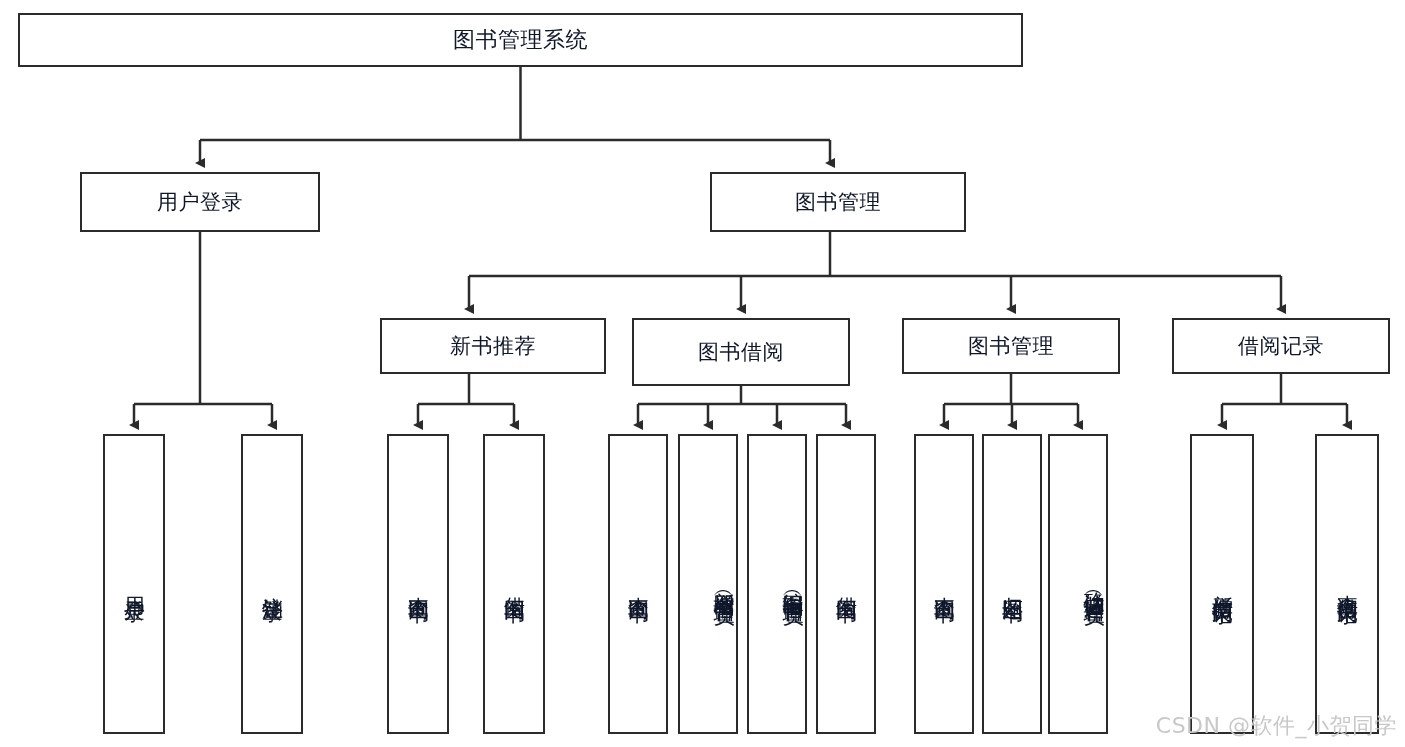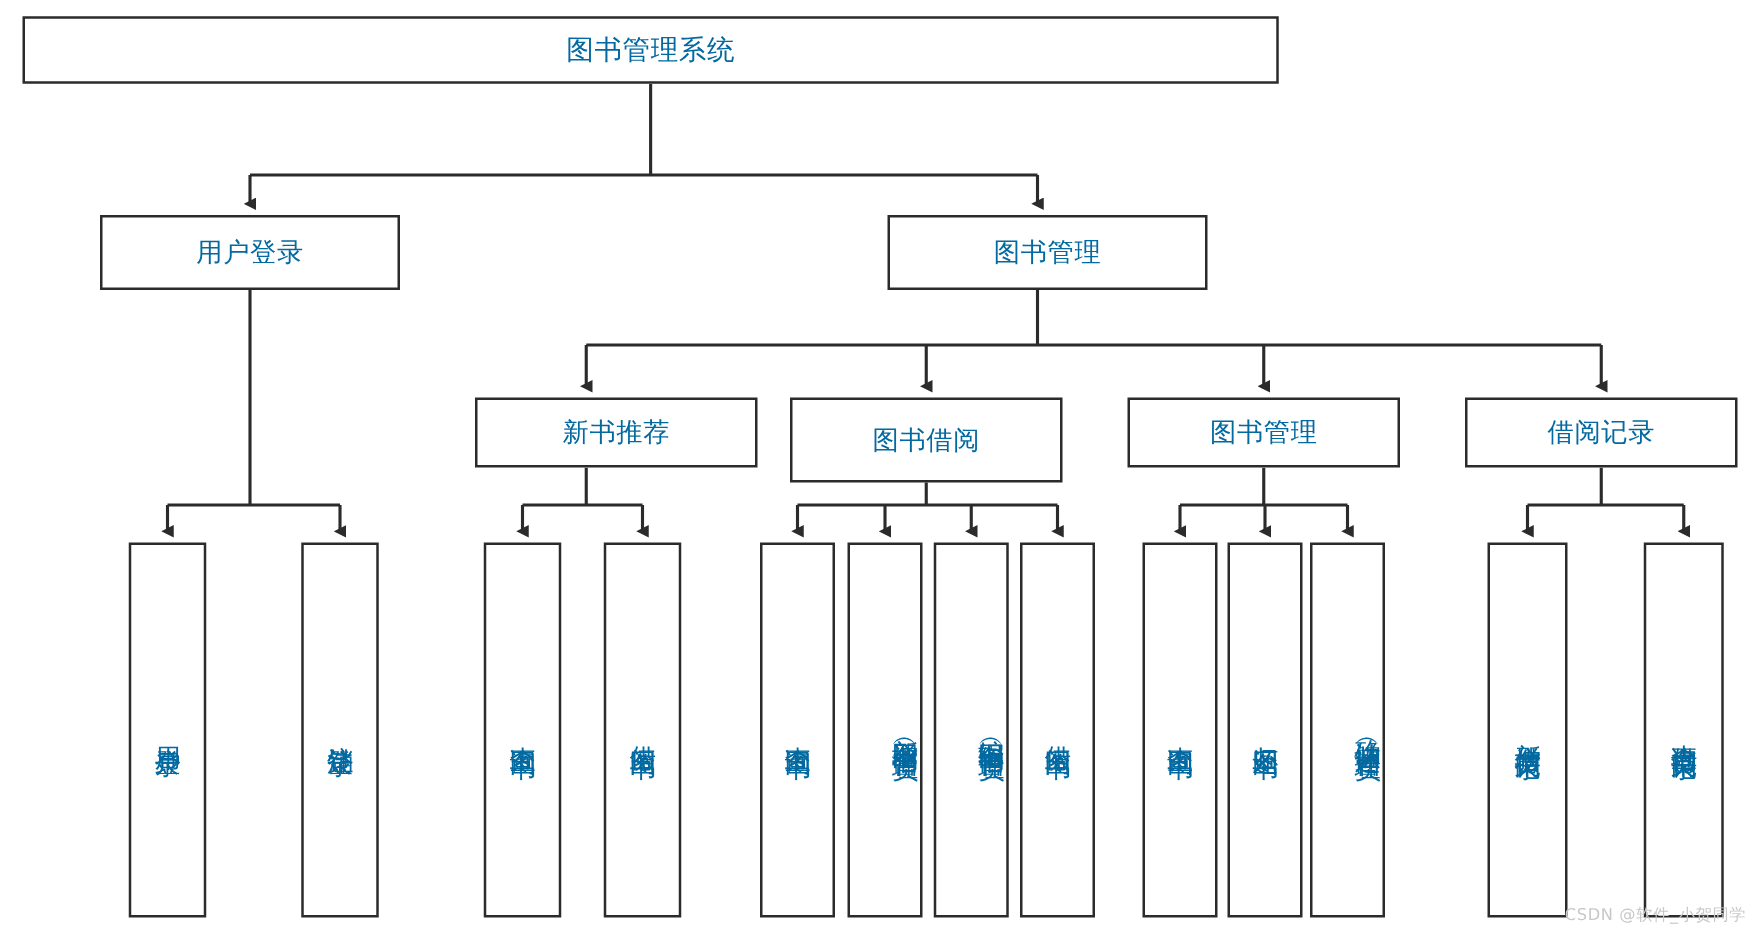--- a/index.html
+++ b/index.html
@@ -28,21 +28,21 @@
     pointer-events: none;
   }
   .node {
     position: absolute;
     box-sizing: border-box;
     border: 2px solid #2b2b2b;
     background: #ffffff;
     display: flex;
     align-items: center;
     justify-content: center;
-    color: #0369a1;
+    color: #0f172a;
     font-family: Liberation Serif, serif;
   }
   .node-h {
     font-size: 21px;
     letter-spacing: 0.5px;
     white-space: nowrap;
   }
   .node-root {
     font-size: 22px;
   }
@@ -57,21 +57,21 @@
     padding: 4px 0;
     text-align: center;
   }
   .node-v.long {
     align-items: flex-start;
   }
   .watermark {
     position: absolute;
     right: 8px;
     bottom: 6px;
-    font-size: 13px;
+    font-size: 22px;
     color: #c8c8c8;
     white-space: nowrap;
     letter-spacing: 0.5px;
   }
 </style>
 </head>
 <body>
 
 <div id="diagram-root">
 

